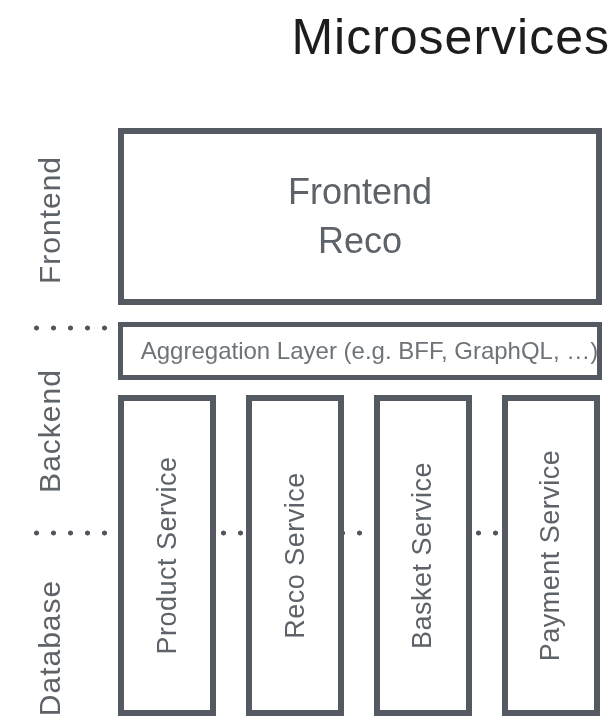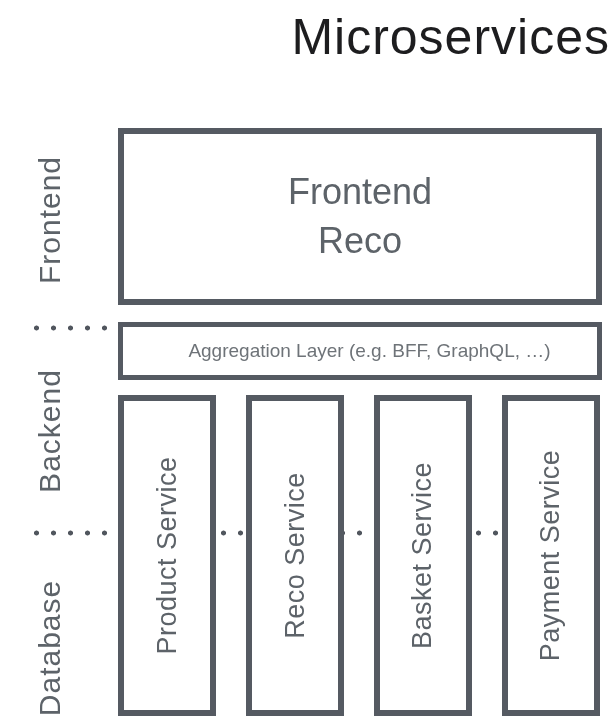--- a/index.html
+++ b/index.html
@@ -53,21 +53,21 @@
   }
   .frontend-box { left: 118px; top: 128px; width: 484px; height: 177px; }
   .frontend-box .box-label {
     font-size: 36px;
     line-height: 1.35;
     color: var(--text);
     text-align: center;
   }
   .aggregation-box { left: 118px; top: 322px; width: 484px; height: 58px; border-width: 5px; }
   .aggregation-box .box-label {
-    font-size: 19px;
+    font-size: 24px;
     color: var(--agg-text);
     white-space: nowrap;
     margin-left: 19px;
   }
   .service-box { top: 395px; width: 98px; height: 321px; }
   .service-box .box-label {
     transform: rotate(-90deg);
     white-space: nowrap;
     font-size: 27px;
     letter-spacing: 0.5px;

